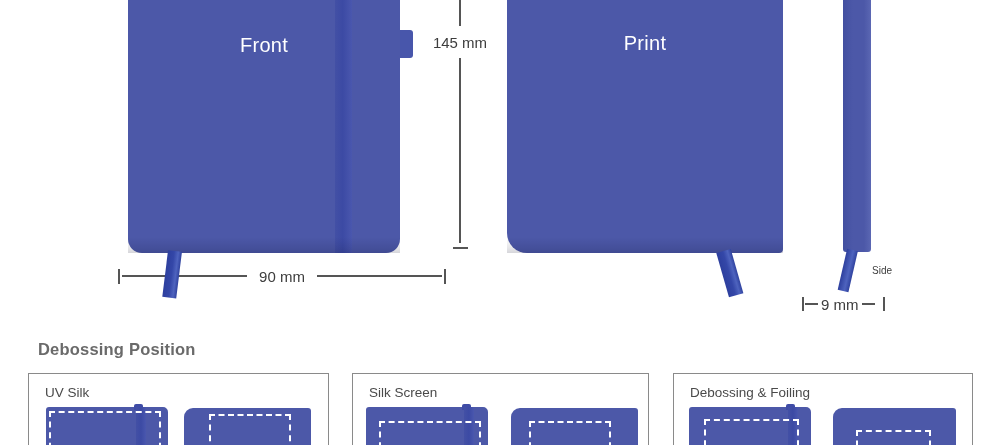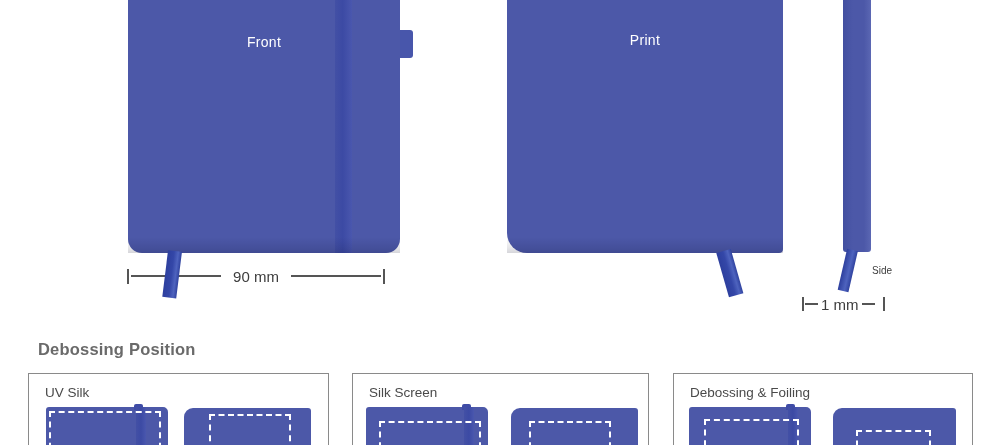--- a/index.html
+++ b/index.html
@@ -12,21 +12,21 @@
   }
   *{margin:0;padding:0;box-sizing:border-box;}
   body{font-family:"Liberation Sans", sans-serif;background:#fff;}
   .page{position:relative;width:1000px;height:445px;background:#fff;overflow:hidden;}
 
   
   .cover{position:absolute;background:var(--cover);}
   .cover .page-edge{position:absolute;left:0;right:0;bottom:0;height:16px;
     background:linear-gradient(180deg,rgba(0,0,30,0) 0%,rgba(0,0,30,0.10) 70%,rgba(0,0,30,0.16) 100%);}
   .view-label{position:absolute;width:100%;text-align:center;color:#fff;
-    font-size:14px;letter-spacing:.3px;}
+    font-size:20px;letter-spacing:.3px;}
 
   .front-view{left:128px;top:-40px;width:272px;height:293px;border-radius:0 0 14px 14px;}
   .front-view .view-label{top:74px;}
   .elastic{position:absolute;top:0;bottom:0;width:17px;
     background:linear-gradient(90deg,#4350A5 0%,var(--elastic) 45%,#4A57AE 100%);}
   .front-view .elastic{left:207px;}
   .pen-loop{position:absolute;right:-13px;top:70px;width:13px;height:28px;
     background:#4856AB;border-radius:0 3px 3px 0;}
   .ribbon{position:absolute;background:linear-gradient(90deg,#2D3F9E 0%,var(--ribbon) 45%,#4E63BE 75%,#2F429F 100%);
     transform-origin:top center;z-index:3;}
@@ -43,22 +43,22 @@
 
   
   .dim-text{color:var(--dim);font-size:15px;white-space:nowrap;}
   .vdim{position:absolute;left:452px;top:0;width:16px;height:252px;}
   .vdim .seg{position:absolute;left:7px;width:2px;background:#555;}
   .vdim .seg1{top:0;height:26px;}
   .vdim .seg2{top:58px;height:185px;}
   .vdim .endtick{position:absolute;left:1px;top:247px;width:15px;height:2px;background:#555;}
   .vdim .vdim-label{position:absolute;top:34px;left:50%;transform:translateX(-50%);}
 
-  .hdim{position:absolute;left:118px;top:268px;width:258px;height:16px;
-    display:flex;align-items:center;z-index:1;margin-left:9px;}
+  .hdim{position:absolute;left:118px;top:268px;width:328px;height:16px;
+    display:flex;align-items:center;z-index:1;}
   .hdim .tick{width:2px;height:15px;background:#555;}
   .hdim .line{flex:1;height:2px;background:#555;margin:0 2px;}
   .hdim .hdim-label{padding:0 10px;}
 
   .side-label{position:absolute;left:872px;top:265px;font-size:10px;color:var(--dim);}
   .sdim{position:absolute;left:802px;top:296px;width:112px;height:16px;
     display:flex;align-items:center;}
   .sdim .tick{width:2px;height:14px;background:#555;}
   .sdim .line{width:13px;height:2px;background:#555;margin:0 1px;}
   .sdim .gap{width:7px;}
@@ -88,20 +88,26 @@
 <div class="page">
 
   <div class="cover front-view">
     <div class="elastic"></div>
     <div class="pen-loop"></div>
     <div class="page-edge"></div>
     <div class="view-label">Front</div>
     <div class="ribbon front-ribbon"></div>
   </div>
 
+  <div class="vdim">
+    <div class="seg seg1"></div>
+    <div class="dim-text vdim-label">145 mm</div>
+    <div class="seg seg2"></div>
+    <div class="endtick"></div>
+  </div>
 
   <div class="hdim">
     <div class="tick"></div>
     <div class="line"></div>
     <div class="dim-text hdim-label">90 mm</div>
     <div class="line"></div>
     <div class="tick"></div>
   </div>
 
   <div class="cover back-view">
@@ -110,21 +116,21 @@
     <div class="ribbon back-ribbon"></div>
   </div>
 
   <div class="cover side-view"></div>
   <div class="side-ribbon"></div>
   <div class="side-label dim-text">Side</div>
 
   <div class="sdim">
     <div class="tick"></div>
     <div class="line"></div>
-    <div class="dim-text sdim-label">1 mm</div>
+    <div class="dim-text sdim-label">9 mm</div>
     <div class="line"></div>
     <div class="gap"></div>
     <div class="tick"></div>
   </div>
 
   <div class="printing-heading">Debossing Position</div>
 
   <div class="method-box box-uv">
     <div class="method-label">UV Silk</div>
     <div class="thumb thumb-front" style="left:17px;top:33px;width:122px;height:62px;">

